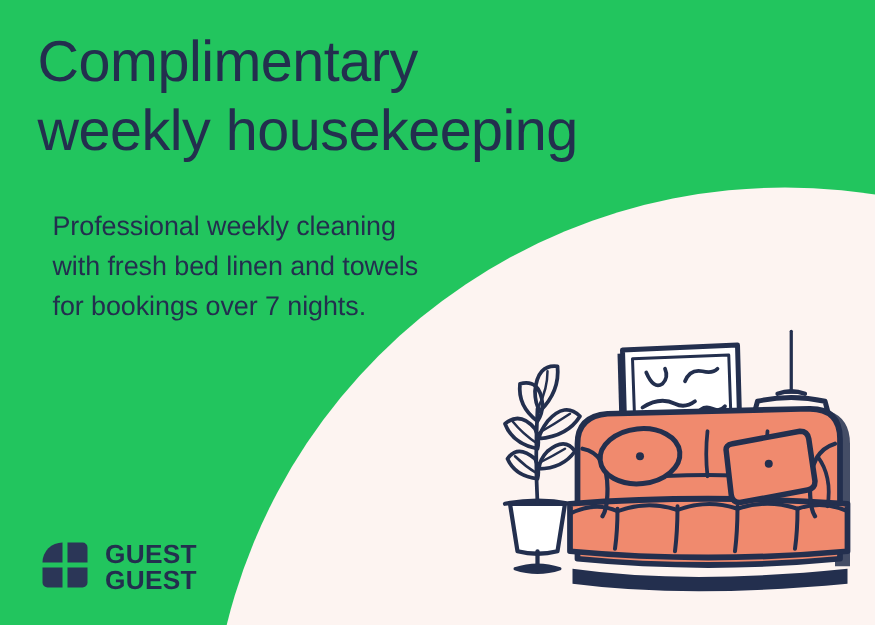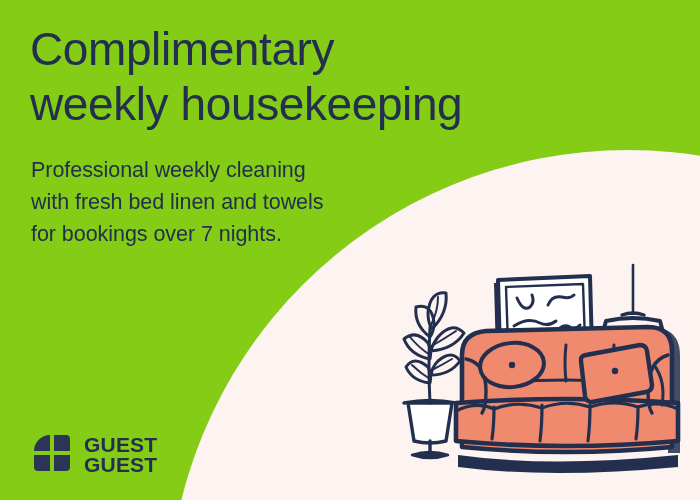--- a/index.html
+++ b/index.html
@@ -14,21 +14,21 @@
     font-family: "Liberation Sans", "DejaVu Sans", sans-serif;
     background: #ffffff;
   }
 
   
   .banner {
     position: relative;
     width: 700px;
     height: 500px;
     overflow: hidden;
-    background: #84cc16;
+    background: #22c55e;
   }
 
   
   .bg-blob {
     position: absolute;
     left: 168px;
     top: 150px;
     width: 920px;
     height: 920px;
     border-radius: 50%;
@@ -47,21 +47,21 @@
   .headline {
     margin: 0;
     font-size: 46px;
     line-height: 1.20;
     font-weight: 300;
     letter-spacing: -0.4px;
     color: #232f4e;
     white-space: pre-line;
   }
   .subhead {
-    margin: 1px;
+    margin: 12px;
     padding-top: 22px;
     font-size: 21.5px;
     line-height: 1.47;
     font-weight: 400;
     letter-spacing: -0.05px;
     color: #232f4e;
     white-space: pre-line;
   }
 
   

